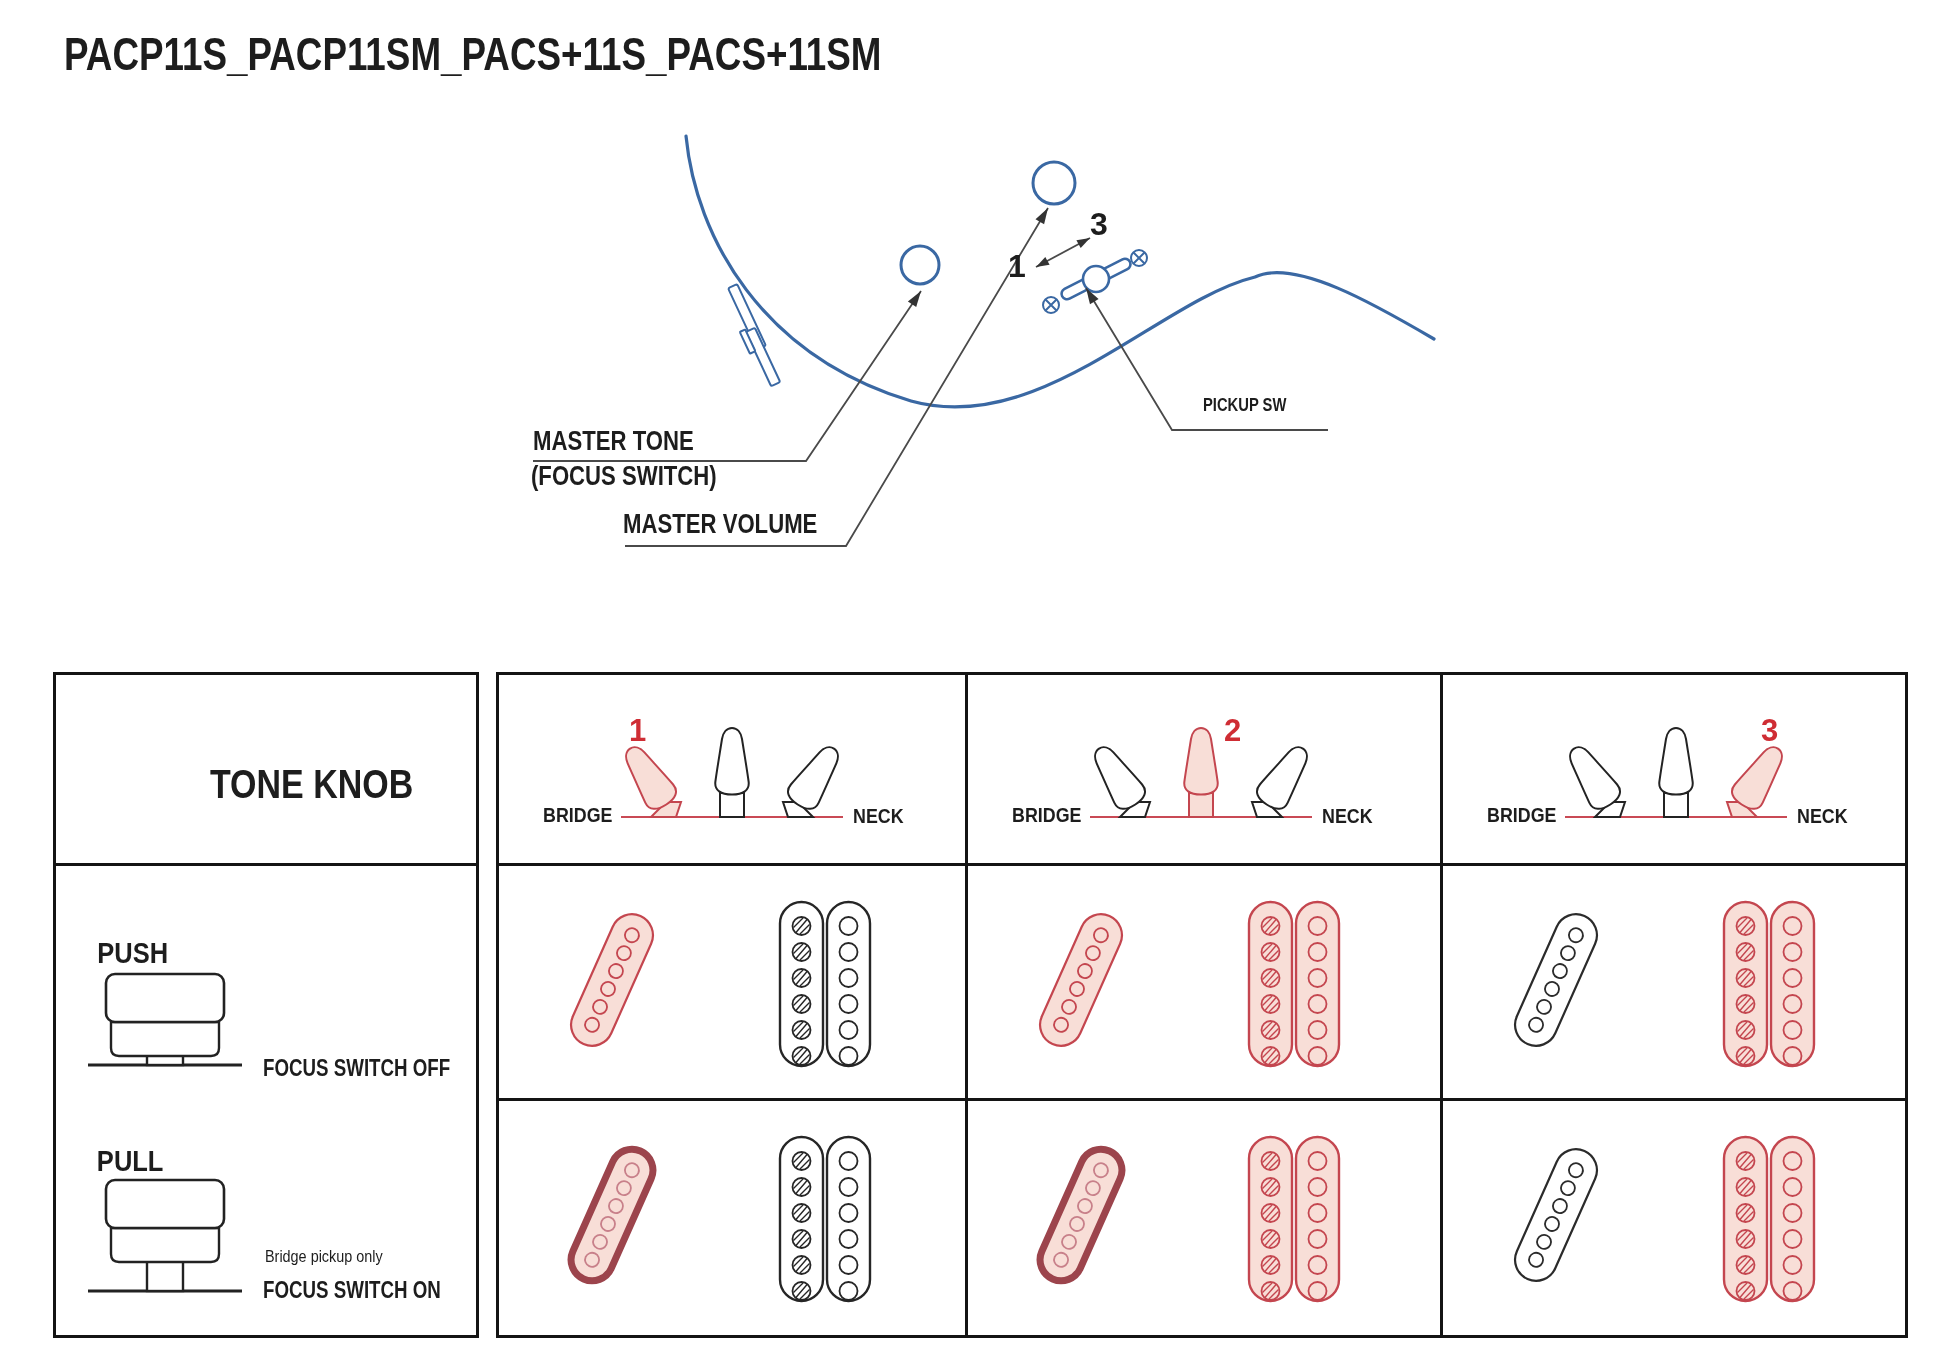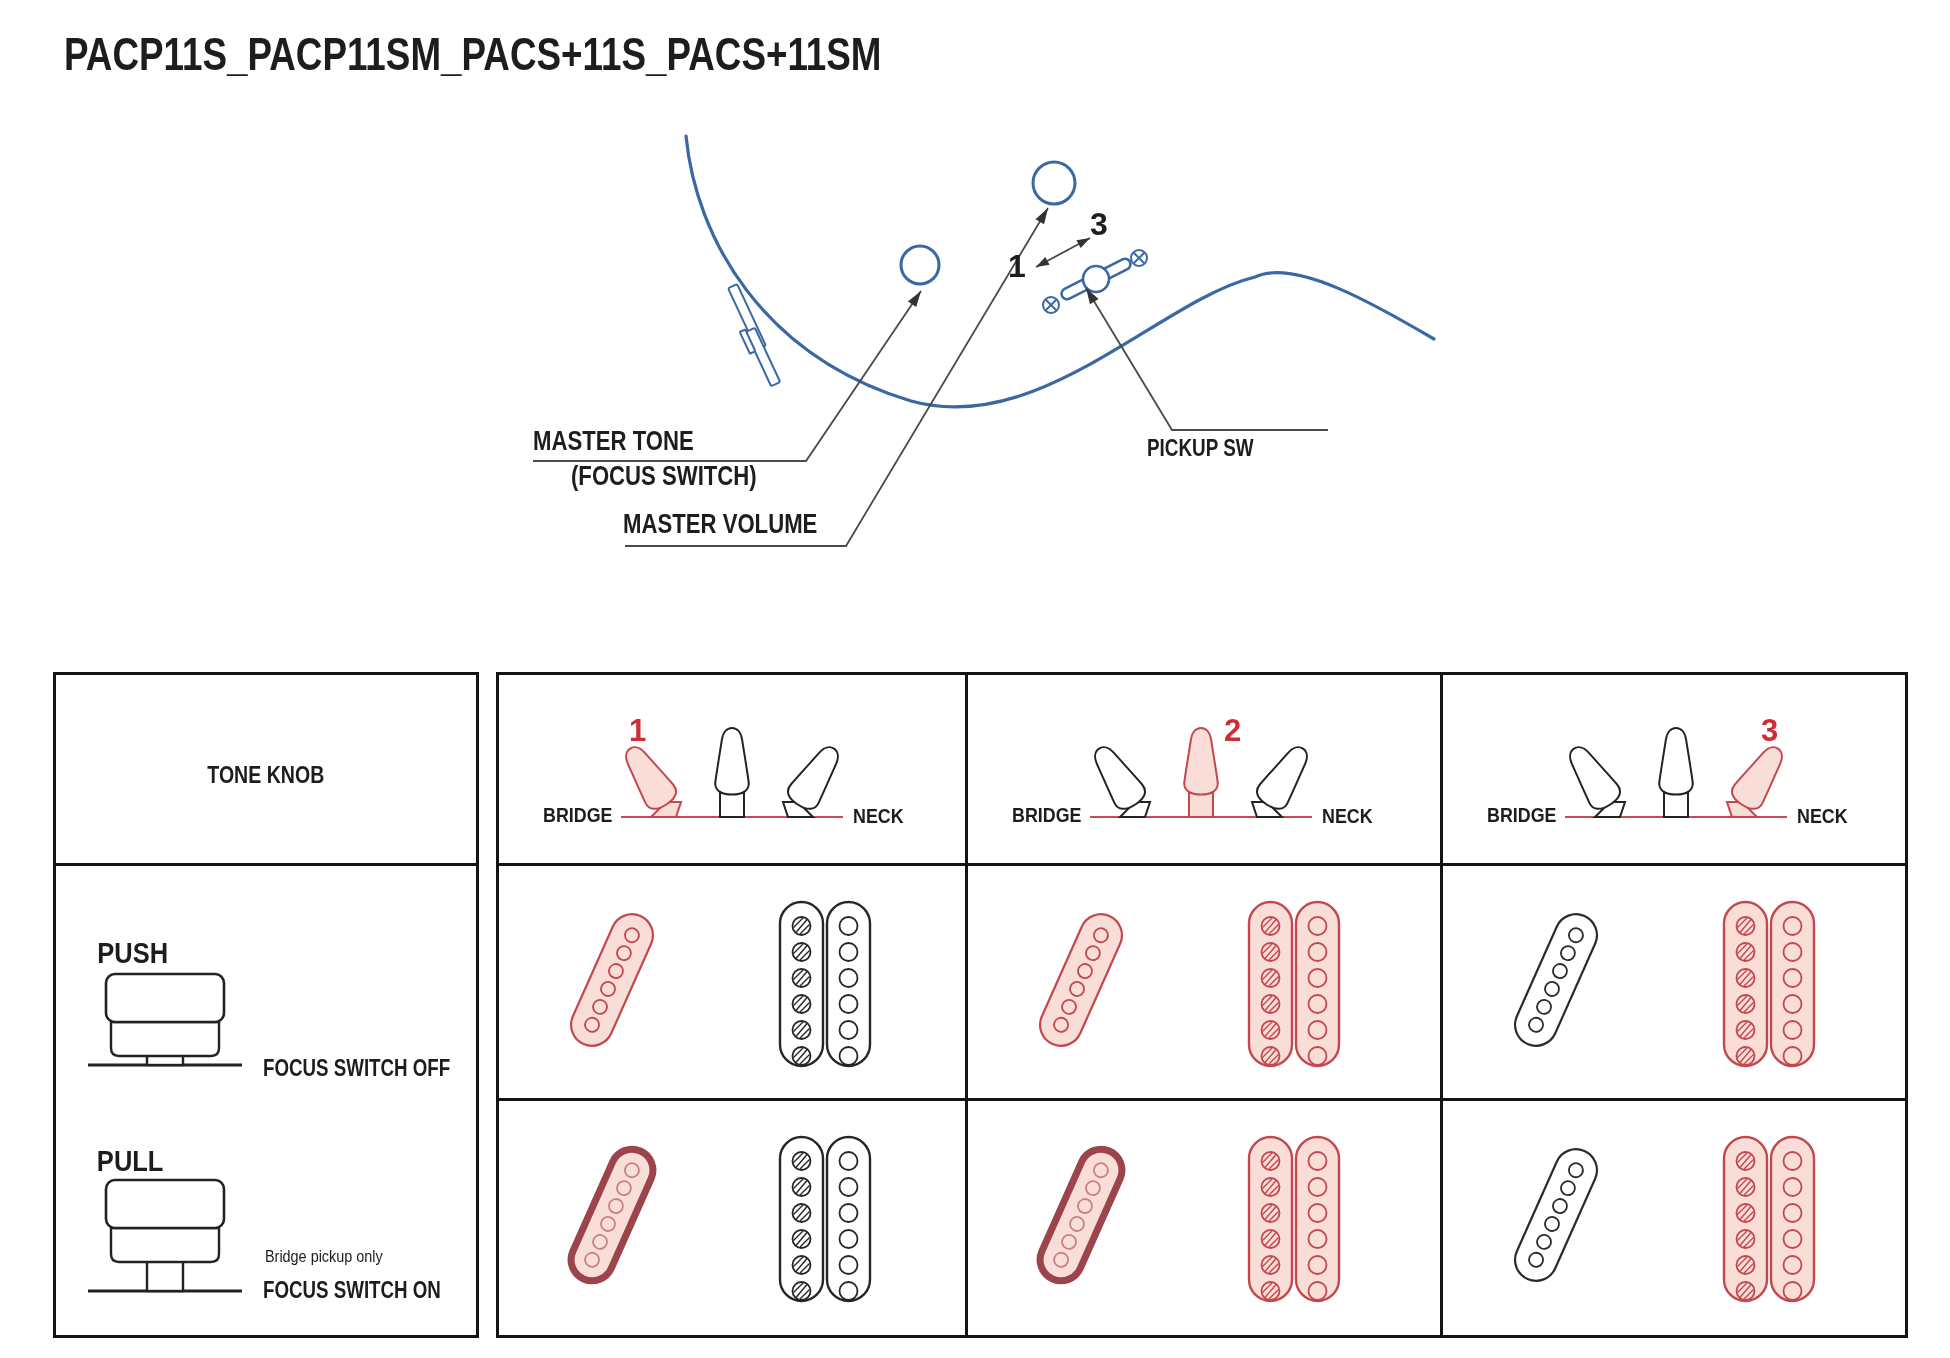--- a/index.html
+++ b/index.html
@@ -4,29 +4,29 @@
 <style>
   html,body{margin:0;padding:0;background:#fff;}
   body{width:1950px;height:1358px;position:relative;font-family:"Liberation Sans",sans-serif;color:#1d1d1d;overflow:hidden;}
   .abs{position:absolute;}
   .bc{font-weight:700;white-space:nowrap;line-height:1.05;}
   .sx{display:inline-block;transform:scaleX(.82);transform-origin:0 0;}
   .sxc{display:inline-block;transform:scaleX(.85);transform-origin:50% 0;}
   #title{left:64px;top:30px;font-size:46px;}
   #title .sx{transform:scaleX(.80);}
   #lbl-mt{left:533px;top:427px;font-size:27px;}
-  #lbl-fs{left:531px;top:462px;font-size:27px;margin-left:40px;}
+  #lbl-fs{left:531px;top:462px;font-size:27px;}
   #lbl-mv{left:623px;top:510px;font-size:27px;text-align:center;}
-  #lbl-ps{left:1147px;top:396px;font-size:23px;margin-top:40px;}
+  #lbl-ps{left:1203px;top:396px;font-size:18px;}
   #num-1{left:1008px;top:250px;font-size:32px;}
   #num-3{left:1090px;top:208px;font-size:32px;}
   
   .lb{left:53px;top:672px;width:426px;height:666px;border:3px solid #141414;box-sizing:border-box;}
   .lb .hdiv{position:absolute;left:0;top:188px;width:100%;height:3px;background:#141414;}
-  .toneknob{position:absolute;left:0;top:88px;width:100%;text-align:center;font-size:23px;}
+  .toneknob{position:absolute;left:0;top:88px;width:100%;text-align:center;font-size:40px;padding-left:46px;}
   .modehead{position:absolute;width:160px;text-align:left;font-size:30px;}
   .modelabel{position:absolute;font-size:24px;margin-top:48px;}
   .modesub{position:absolute;font-size:16px;font-weight:400;}
   
   .rt{left:496px;top:672px;width:1412px;height:666px;border:3px solid #141414;box-sizing:border-box;}
   .rt .v1{position:absolute;top:0;left:466px;width:3px;height:100%;background:#141414;}
   .rt .v2{position:absolute;top:0;left:941px;width:3px;height:100%;background:#141414;}
   .rt .h1{position:absolute;left:0;top:188px;width:100%;height:3px;background:#141414;}
   .rt .h2{position:absolute;left:0;top:423px;width:100%;height:3px;background:#141414;}
   .cell{position:absolute;width:466px;height:235px;}

